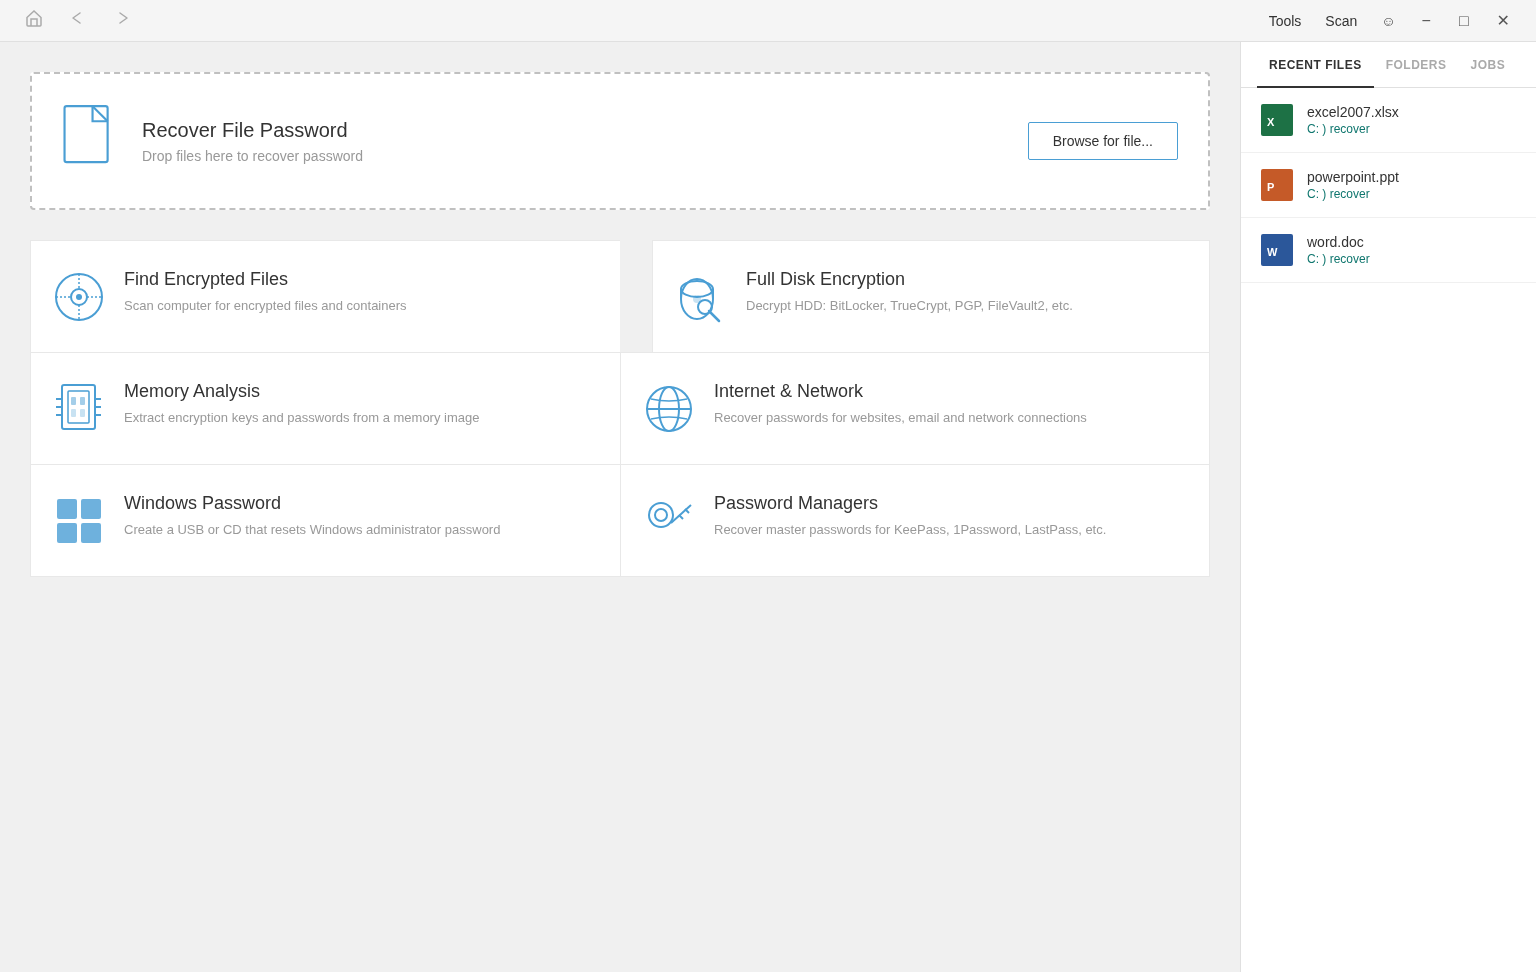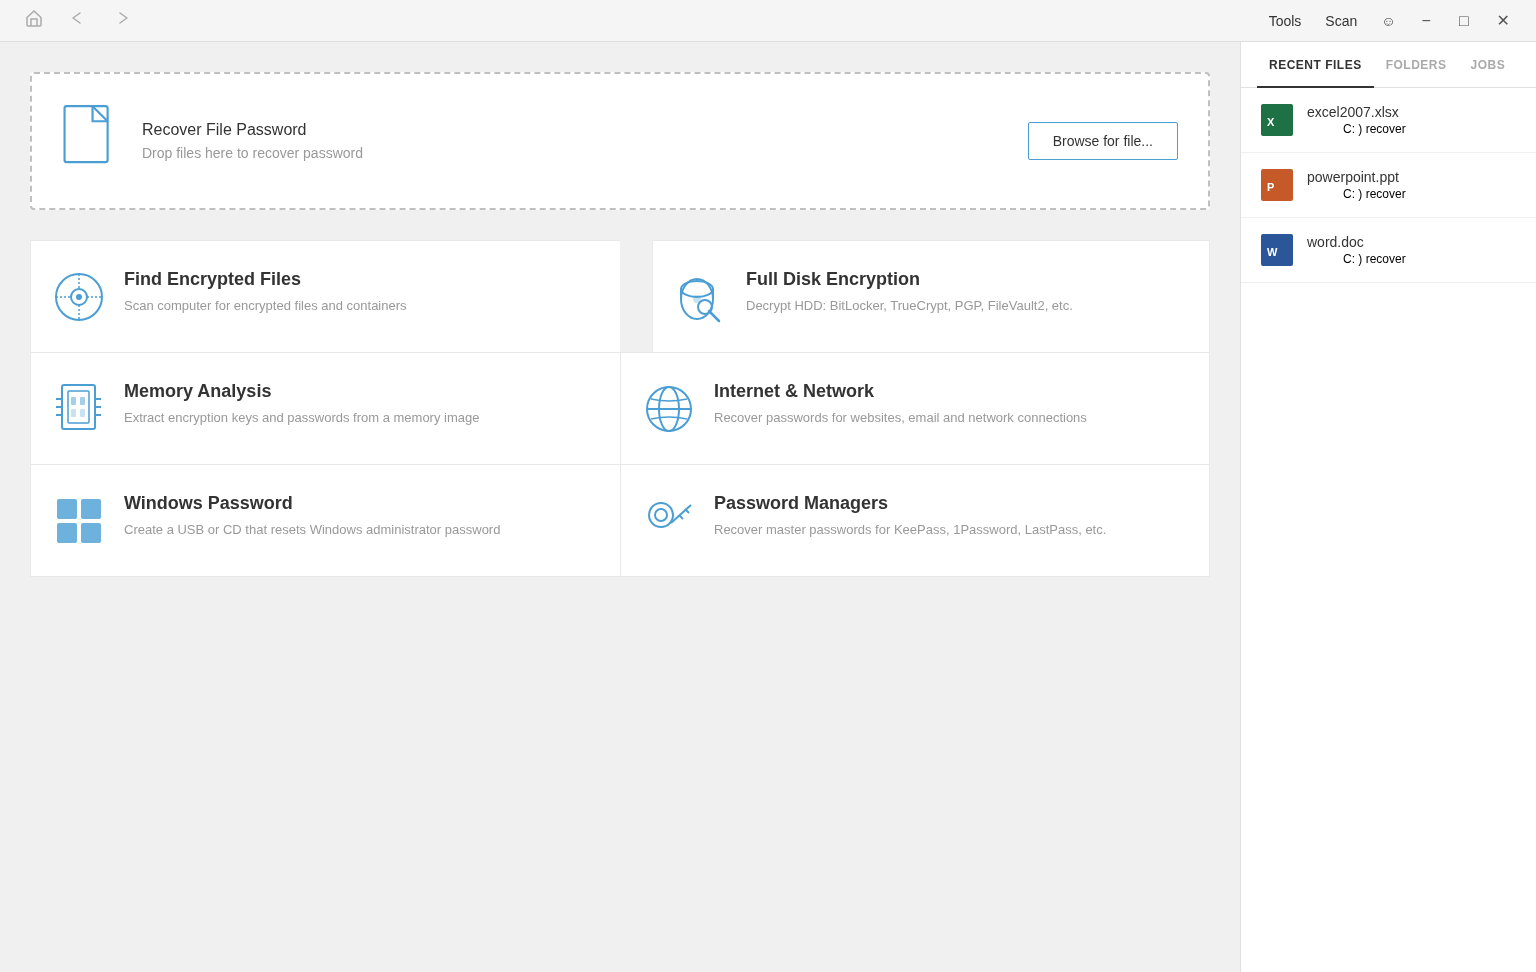--- a/index.html
+++ b/index.html
@@ -90,21 +90,21 @@
       margin-bottom: 30px;
     }
     .drop-zone-icon svg {
       width: 60px;
       height: 70px;
     }
     .drop-zone-text {
       flex: 1;
     }
     .drop-zone-title {
-      font-size: 16px;
+      font-size: 20px;
       font-weight: 500;
       color: #333;
       margin-bottom: 6px;
     }
     .drop-zone-subtitle {
       font-size: 14px;
       color: #999;
     }
     .browse-btn {
       border: 1px solid #4a9ed4;
@@ -143,21 +143,21 @@
       flex-shrink: 0;
       width: 55px;
       height: 55px;
       display: flex;
       align-items: center;
       justify-content: center;
     }
     .feature-content {}
     .feature-title {
       font-size: 18px;
-      font-weight: 700;
+      font-weight: 400;
       color: #333;
       margin-bottom: 6px;
     }
     .feature-desc {
       font-size: 13px;
       color: #999;
       line-height: 1.5;
     }
 
     
@@ -216,22 +216,21 @@
     .file-icon.ppt { background: #c55a28; }
     .file-icon.doc { background: #2b579a; }
     .file-info {}
     .file-name {
       font-size: 14px;
       color: #333;
       margin-bottom: 2px;
     }
     .file-path {
       font-size: 12px;
-      color: #000000;
-      margin-left: 36px;
+      color: #0f766e;
     }
   </style>
 </head>
 <body>
 
 <div class="titlebar">
   <div class="titlebar-left">
     <div class="titlebar-nav">
       <button class="nav-btn">
         <svg width="20" height="20" viewBox="0 0 20 20" fill="none" stroke="#aaa" stroke-width="1.5">

